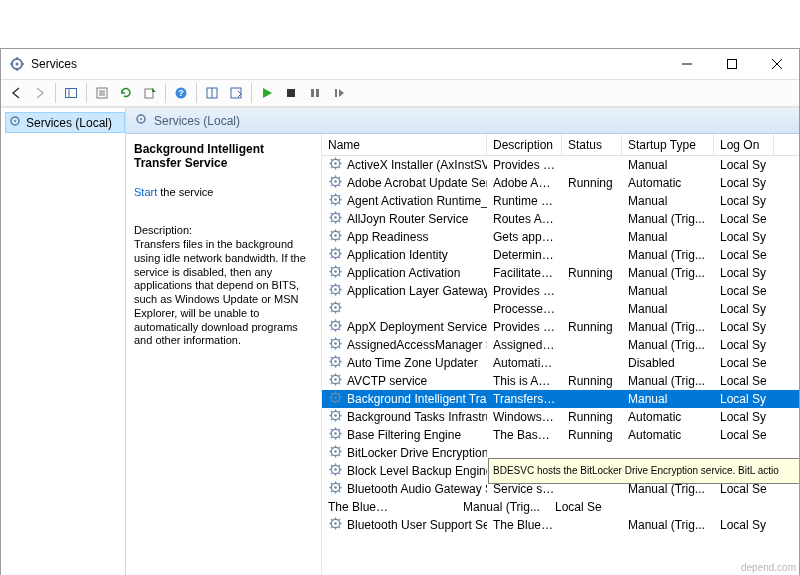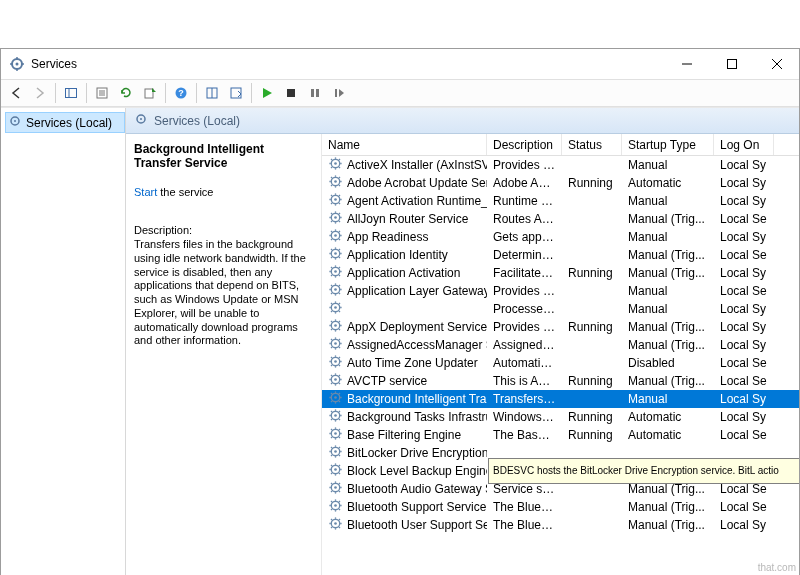--- a/index.html
+++ b/index.html
@@ -641,37 +641,20 @@
                       </g>
                     </svg></span>
                   <span>Bluetooth Audio Gateway S...</span>
                 </div>
                 <div class="cell" style="width:75px">Service sup...</div>
                 <div class="cell" style="width:60px"></div>
                 <div class="cell" style="width:92px">Manual (Trig...</div>
                 <div class="cell" style="width:60px">Local Se</div>
               </div>
               <div class="row">
-                <div class="cell name" style="width:165px">
-                  <span><svg class="gear-svc" viewBox="0 0 16 16">
-                      <circle cx="8" cy="8" r="4.5" fill="none" stroke="#6a89aa" stroke-width="1.4"></circle>
-                      <circle cx="8" cy="8" r="1.4" fill="#6a89aa"></circle>
-                      <g stroke="#6a89aa" stroke-width="1.4">
-                        <line x1="8" y1="1.5" x2="8" y2="3"></line>
-                        <line x1="8" y1="13" x2="8" y2="14.5"></line>
-                        <line x1="1.5" y1="8" x2="3" y2="8"></line>
-                        <line x1="13" y1="8" x2="14.5" y2="8"></line>
-                        <line x1="3.2" y1="3.2" x2="4.3" y2="4.3"></line>
-                        <line x1="11.7" y1="11.7" x2="12.8" y2="12.8"></line>
-                        <line x1="12.8" y1="3.2" x2="11.7" y2="4.3"></line>
-                        <line x1="4.3" y1="11.7" x2="3.2" y2="12.8"></line>
-                      </g>
-                    </svg></span>
-                  <span>Bluetooth Support Service</span>
-                </div>
                 <div class="cell" style="width:75px">The Blueto...</div>
                 <div class="cell" style="width:60px"></div>
                 <div class="cell" style="width:92px">Manual (Trig...</div>
                 <div class="cell" style="width:60px">Local Se</div>
               </div>
               <div class="row">
                 <div class="cell name" style="width:165px">
                   <span><svg class="gear-svc" viewBox="0 0 16 16">
                       <circle cx="8" cy="8" r="4.5" fill="none" stroke="#6a89aa" stroke-width="1.4"></circle>
                       <circle cx="8" cy="8" r="1.4" fill="#6a89aa"></circle>
@@ -715,13 +698,13 @@
       </div>
 
       <div class="tabs">
         <div class="tab active"><span>Extended</span></div>
         <div class="tab"><span>Standard</span></div>
       </div>
     </div>
   </div>
 </div>
 
-<div class="watermark">that.com</div>
+<div class="watermark">depend.com</div>
 
 </body></html>

